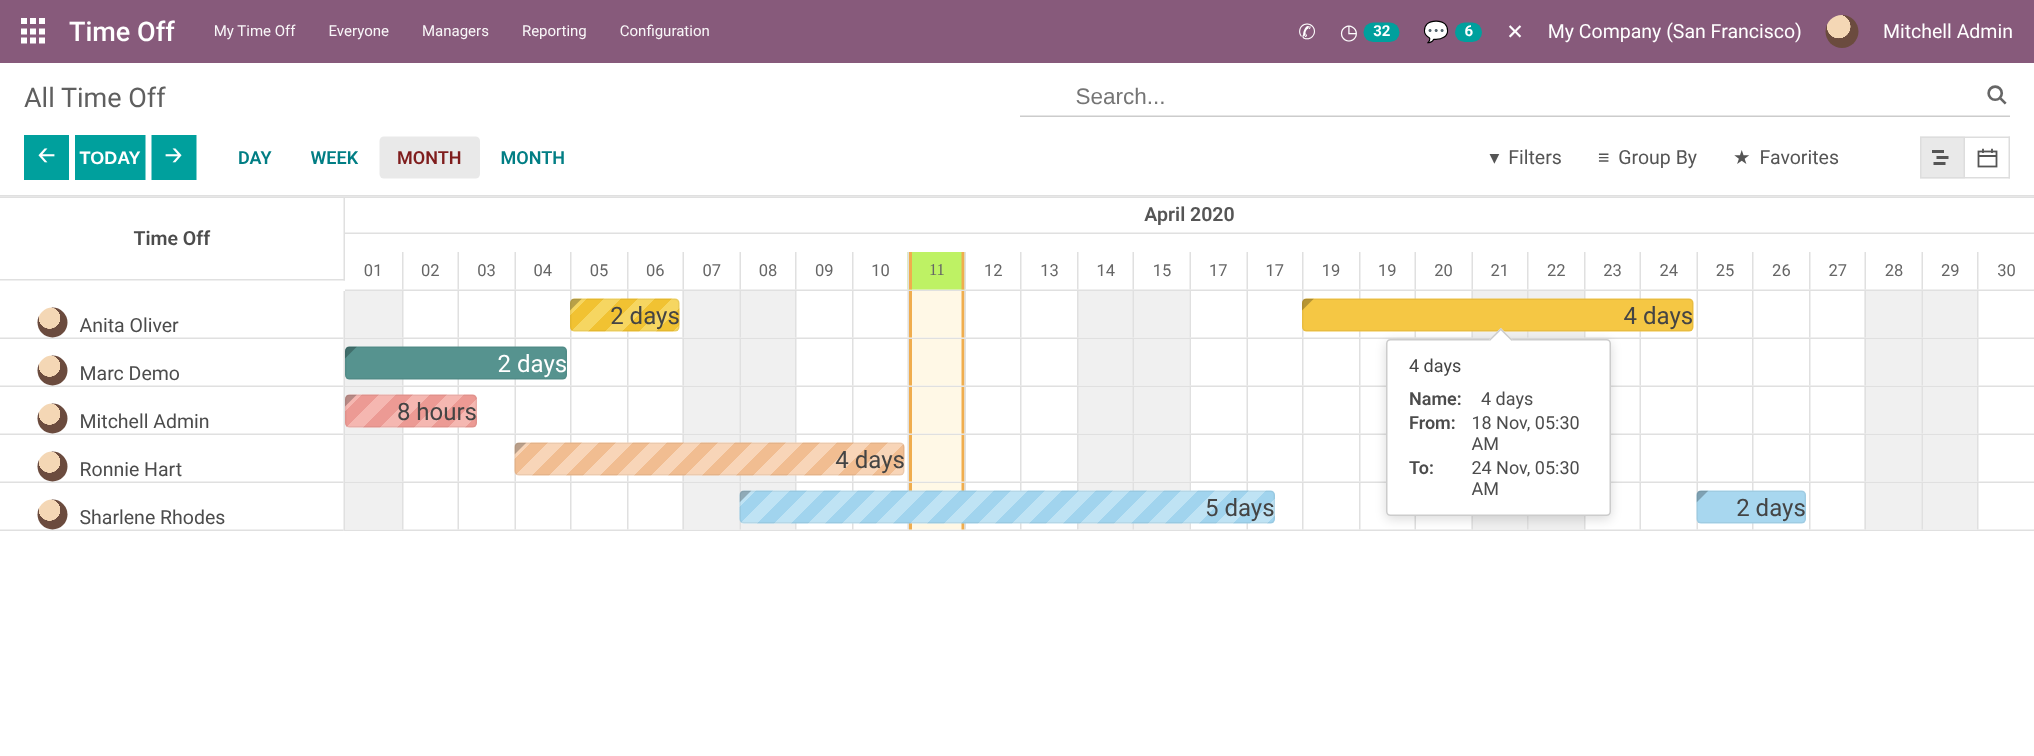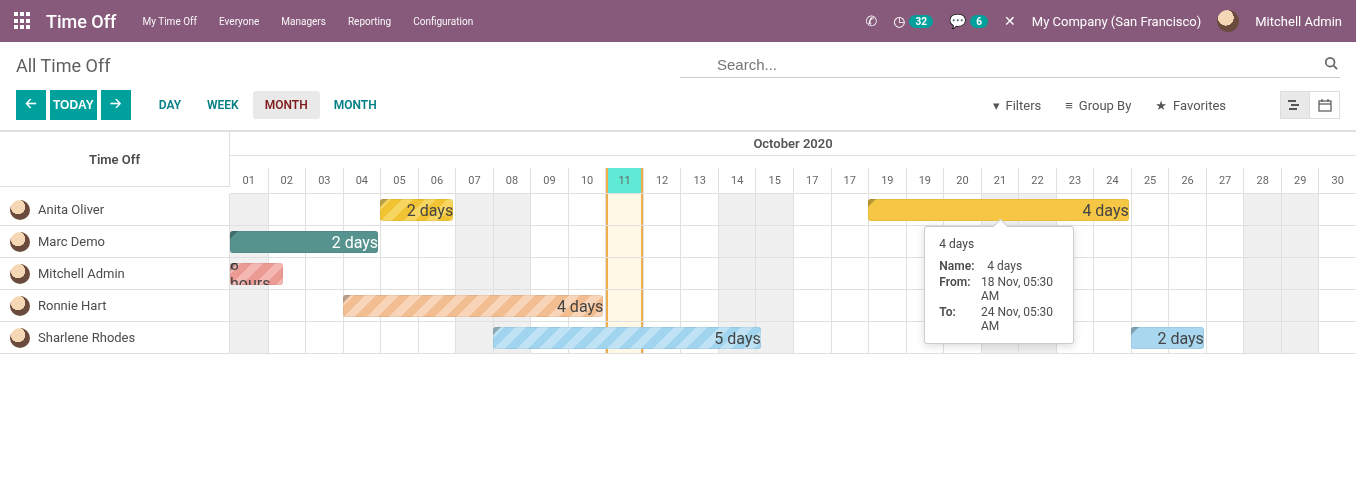--- a/index.html
+++ b/index.html
@@ -111,25 +111,25 @@
   .month-title {
     text-align:center; font-weight:600; color:#555; padding: 4px 0;
     border-bottom: 1px solid var(--gray-border);
   }
   .day-strip { display:grid; grid-template-columns: repeat(30, 1fr); margin-top: 12px; }
   .day-cell {
     text-align:center; font-size:11px; color:#666; padding:6px 0;
     border-left: 1px solid var(--gray-border);
   }
   .day-cell:first-child { border-left:none; }
-  .day-cell.today { background:#5eead4; box-shadow: inset 2px 0 0 #f0ad4e, inset -2px 0 0 #f0ad4e; }
+  .day-cell.today { background:#bef264; box-shadow: inset 2px 0 0 #f0ad4e, inset -2px 0 0 #f0ad4e; font-family: Liberation Serif, serif; }
 
   .gantt-rows-left { border-right: 1px solid var(--gray-border); }
   .emp-row {
-    display:flex; align-items:center; gap:8px; height:32px; padding: 0 10px;
+    display:flex; align-items:flex-end; gap:8px; height:32px; padding: 0 25px;
     border-bottom: 1px solid var(--gray-border);
   }
   .emp-avatar {
     width:20px; height:20px; border-radius:50%;
     background: radial-gradient(circle at 40% 35%, #f4d7b5 40%, #6b4b3e 41%);
     flex-shrink:0;
   }
 
   .gantt-rows-right { position: relative; }
   .grid-row {
@@ -271,21 +271,21 @@
             </svg>
         </span>
       </div>
     </div>
   </div>
 </div>
 
 <div class="gantt">
   <div class="gantt-header-left">Time Off</div>
   <div class="gantt-header-right">
-    <div class="month-title">October 2020</div>
+    <div class="month-title">April 2020</div>
     <div class="day-strip" id="day-strip">
         <div class="day-cell">01</div>
         <div class="day-cell">02</div>
         <div class="day-cell">03</div>
         <div class="day-cell">04</div>
         <div class="day-cell">05</div>
         <div class="day-cell">06</div>
         <div class="day-cell">07</div>
         <div class="day-cell">08</div>
         <div class="day-cell">09</div>
@@ -503,29 +503,29 @@
       <span>2 days</span>
     </div>
     <div class="pill pill-yellow" style="top: 5px; left: 638.067px; width: 260.733px;">
       <span class="corner"></span>
       <span>4 days</span>
     </div>
     <div class="pill pill-teal" style="top: 37px; left: 0px; width: 148.133px;">
       <span class="corner"></span>
       <span>2 days</span>
     </div>
-    <div class="pill pill-red-s" style="top: 69px; left: 0px; width: 53px;">
+    <div class="pill pill-red-s" style="top: 69px; left: 0px; width: 88px;">
       <span class="corner"></span>
       <span>8 hours</span>
     </div>
     <div class="pill pill-orange-s" style="top: 101px; left: 112.6px; width: 260.733px;">
       <span class="corner"></span>
       <span>4 days</span>
     </div>
-    <div class="pill pill-blue-s" style="top: 133px; left: 262.733px; width: 268px;">
+    <div class="pill pill-blue-s" style="top: 133px; left: 262.733px; width: 357px;">
       <span class="corner"></span>
       <span>5 days</span>
     </div>
     <div class="pill pill-blue" style="top: 133px; left: 900.8px; width: 73.0667px;">
       <span class="corner"></span>
       <span>2 days</span>
     </div>
 
     <div class="tooltip" id="tooltip" style="top: 32px; left: 694.367px;">
       <div class="tooltip-title">4 days</div>

